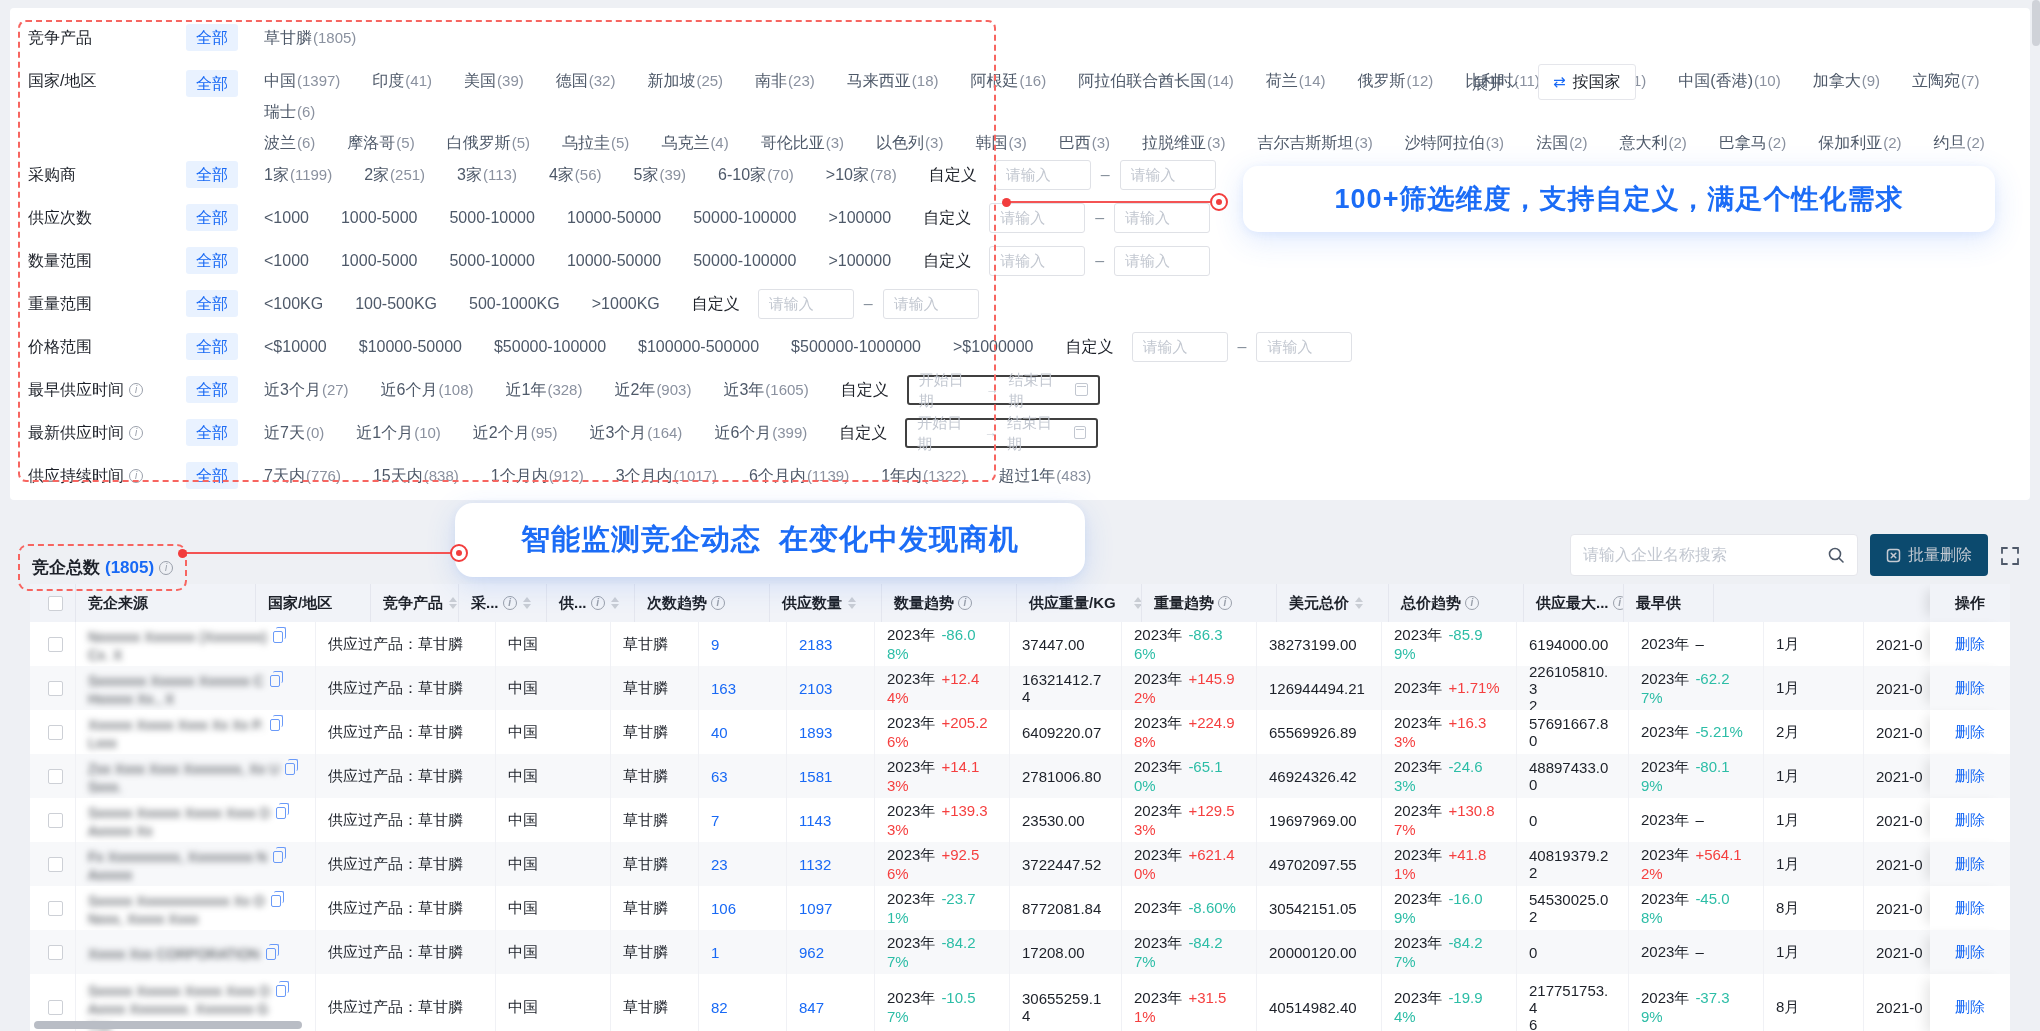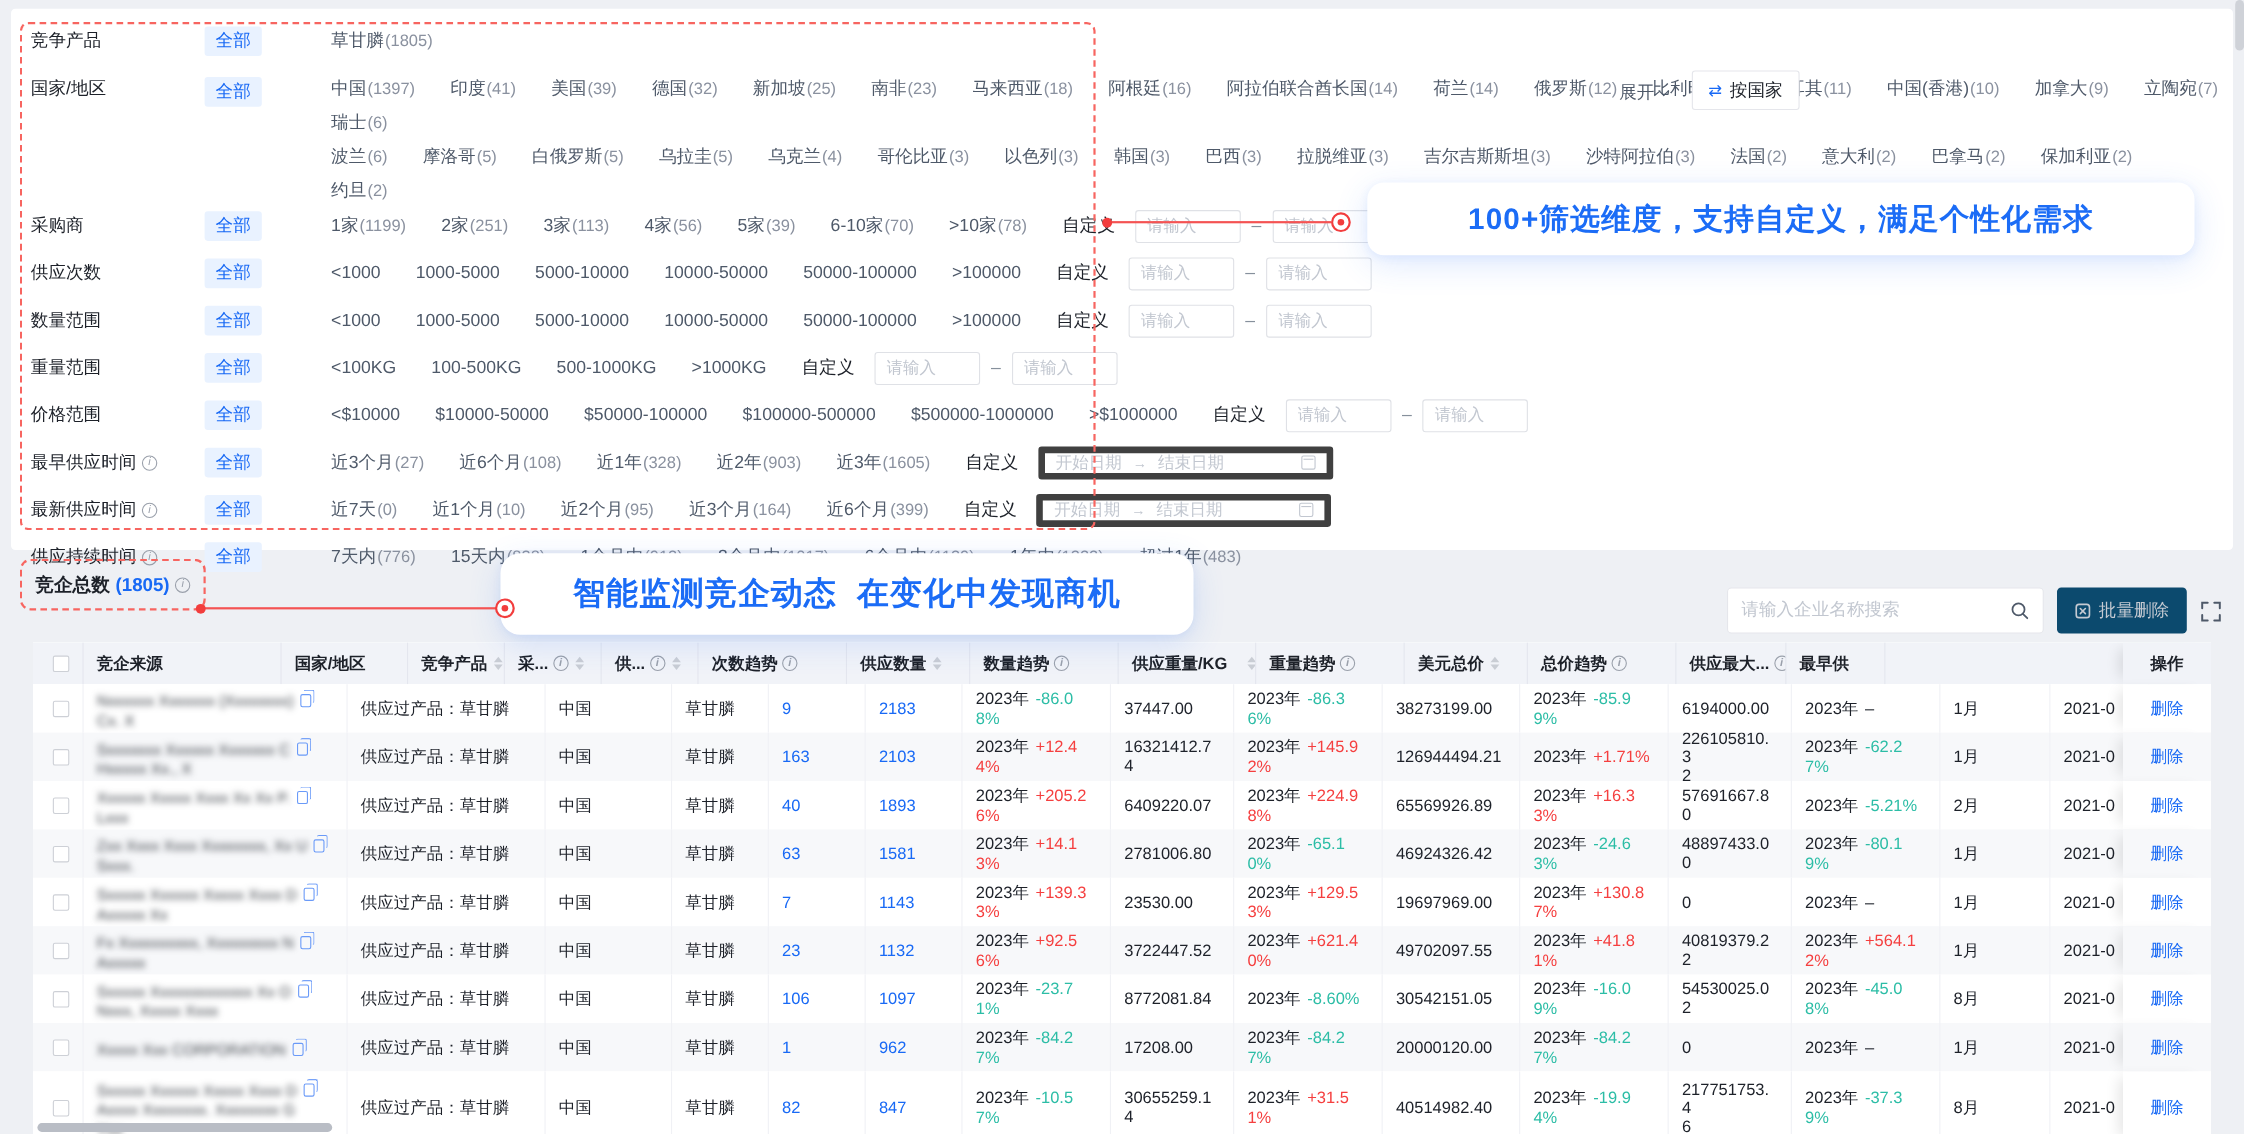--- a/index.html
+++ b/index.html
@@ -11,32 +11,32 @@
   .filter-card { position:absolute; left:10px; top:8px; width:2020px; height:492px;
                  background:#fff; border-radius:4px; }
   .dashed-outline { position:absolute; left:8px; top:12px; width:978px; height:462px;
                     border:2px dashed #f76560; border-radius:8px; pointer-events:none; z-index:5; }
   #filter-rows { position:absolute; left:18px; top:8px; right:12px; }
   .frow { display:flex; align-items:center; min-height:43px; font-size:16px; line-height:21px; }
   .frow.top { align-items:flex-start; padding-top:11px; min-height:74px; }
   .flabel { width:158px; flex:none; color:#1d2129; display:flex; align-items:center; gap:5px; }
   .tag { flex:none; background:#e9f2ff; color:#1869f5; border-radius:3px;
          padding:3px 10px; margin-right:26px; cursor:pointer; }
-  .foptwrap { display:flex; flex-direction:column; gap:10px;margin-left:37px; }
+  .foptwrap { display:flex; flex-direction:column; gap:10px; }
   .fopts { display:flex; flex-wrap:wrap; column-gap:32px; row-gap:10px; }
   .fopt { color:#4e5969; cursor:pointer; white-space:nowrap; }
   .fopt .oc { color:#8a919f; font-size:15px; padding-left:1px; }
   .fcustom { color:#1d2129; margin-left:32px; cursor:pointer; white-space:nowrap; }
   .fin { width:96px; height:30px; border:1px solid #dfe1e6; border-radius:3px; margin-left:18px;
          padding:0 10px; font-size:15px; color:#1d2129; background:#fff; outline:none;
          font-family:inherit; }
   .fin::placeholder { color:#c2c7d0; }
   .fsep { color:#86909c; margin-left:10px; }
   .fsep + .fin { margin-left:10px; }
-  .fdate { width:268px; height:30px; border:6px solid #404040; border-radius:3px; margin-left:18px;
+  .fdate { width:193px; height:30px; border:2px solid #404040; border-radius:3px; margin-left:18px;
            display:flex; align-items:center; padding:0 10px; gap:10px; cursor:pointer; background:#fff; }
   .dph { color:#c2c7d0; font-size:15px; }
   .darr { color:#c2c7d0; font-size:13px; }
   .calic { margin-left:auto; width:13px; height:13px; border:1.4px solid #c2c7d0; border-radius:2px; position:relative; }
   .calic::before { content:''; position:absolute; left:1px; right:1px; top:2px; height:1.4px; background:#c2c7d0; }
   .iic { width:14px; height:14px; flex:none; border:1px solid #9aa0ab; border-radius:50%;
          color:#9aa0ab; font-size:10px; line-height:12px; text-align:center; font-style:italic;
          display:inline-block; cursor:pointer; }
   .panel-expand { position:absolute; left:1462px; top:66px; color:#4e5969; font-size:16px; cursor:pointer; z-index:6;}
   .chev { display:inline-block; width:7px; height:7px; border-right:1.6px solid #4e5969;
@@ -57,21 +57,21 @@
 
   
   .callout { position:absolute; background:#fff; border-radius:15px; display:flex; align-items:center;
              justify-content:center; box-shadow:0 8px 30px rgba(52,116,246,.16), 0 2px 8px rgba(52,116,246,.08);
              color:#1b6cf6; font-weight:bold; z-index:15; }
   .callout-dims { left:1243px; top:166px; width:752px; height:66px; font-size:27px; letter-spacing:1px; }
   .callout-banner { left:455px; top:503px; width:630px; height:74px; font-size:29px; letter-spacing:1px;
                     border-radius:18px; white-space:pre; }
 
   
-  .summary-box { position:absolute; left:18px; top:508px; height:47px; padding:0 12px;
+  .summary-box { position:absolute; left:18px; top:544px; height:47px; padding:0 12px;
                  border:2px dashed #f76560; border-radius:10px; display:flex; align-items:center; gap:5px; z-index:10; }
   .summary-label { font-size:17px; font-weight:bold; color:#1d2129; }
   .summary-count { font-size:17px; font-weight:bold; color:#1869f5; }
   .search-box { position:absolute; left:1570px; top:534px; width:288px; height:42px; background:#fff;
                 border:1px solid #e5e6eb; border-radius:4px; display:flex; align-items:center; padding:0 12px; }
   .search-box input { flex:1; border:none; outline:none; font-size:16px; color:#1d2129; font-family:inherit; background:transparent; }
   .search-box input::placeholder { color:#c2c7d0; }
   .del-btn { position:absolute; left:1870px; top:534px; width:118px; height:42px; background:#0c4a6e;
              border:none; border-radius:4px; display:flex; align-items:center; justify-content:center;
              gap:7px; font-size:16px; color:#c5cad2; cursor:not-allowed; font-family:inherit; }

